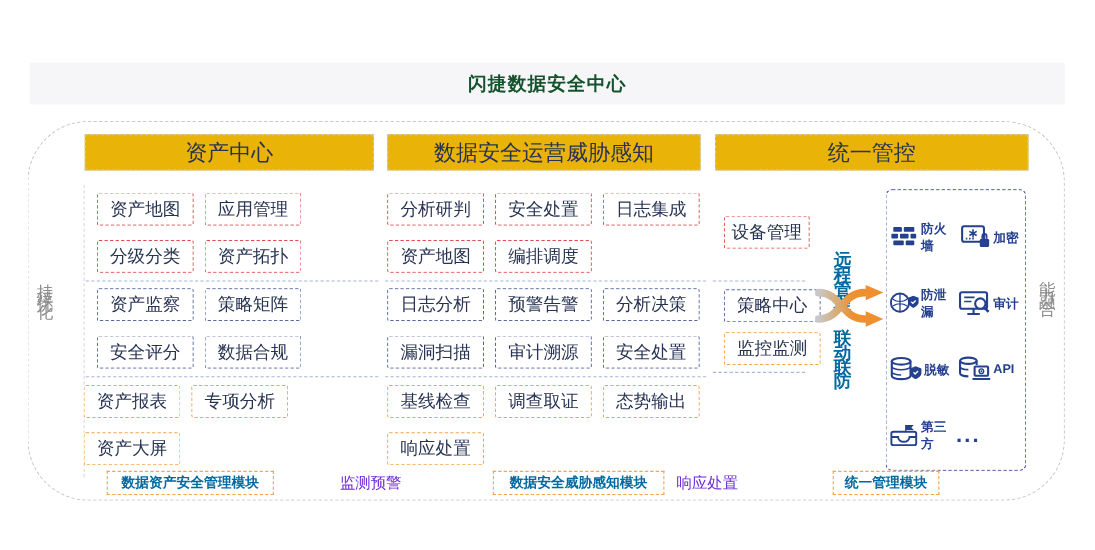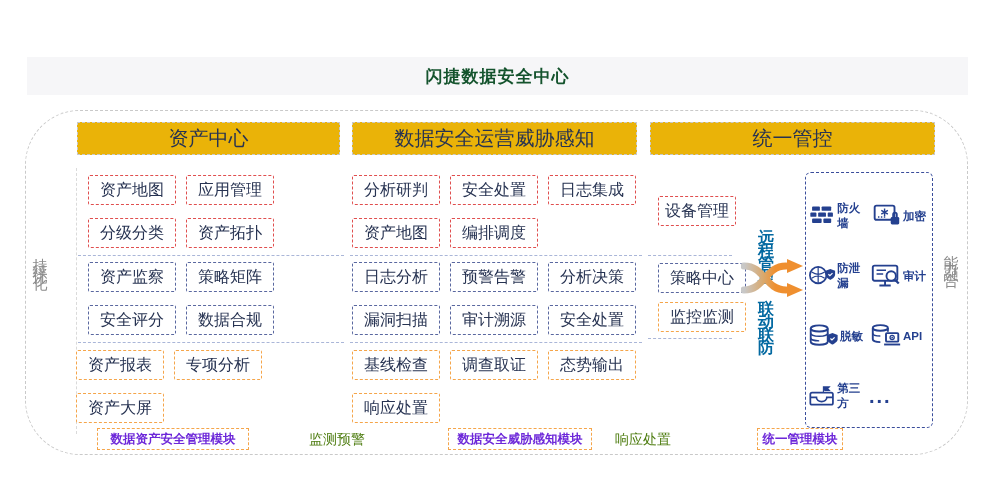--- a/index.html
+++ b/index.html
@@ -35,22 +35,22 @@
   .cap-panel{position:absolute;left:805px;top:172px;width:128px;height:256px;box-sizing:border-box;
              border:1.5px dashed #3a4d9b;border-radius:6px;display:grid;grid-template-columns:1fr 1fr;
              align-content:start;padding-top:15px;row-gap:5px;}
   .cap-cell{display:flex;flex-direction:row;align-items:center;height:55px;}
   .cap-icon{display:block;}
   .cap-label{margin-top:1px;font-size:11.5px;font-weight:bold;color:#24408f;}
   .cap-more{font-size:20px;font-weight:bold;color:#24408f;line-height:30px;letter-spacing:2px;}
   
   .module-tag{position:absolute;top:428px;height:22px;box-sizing:border-box;background:#fff;
               border:1.5px dashed #f5a54a;display:flex;align-items:center;justify-content:center;
-              font-size:12.5px;font-weight:bold;color:#6d28d9;white-space:nowrap;}
-  .phase-label{position:absolute;top:431px;width:100px;text-align:center;font-size:14px;color:#4d7c0f;}
+              font-size:12.5px;font-weight:bold;color:#0369a1;white-space:nowrap;}
+  .phase-label{position:absolute;top:431px;width:100px;text-align:center;font-size:14px;color:#6d28d9;}
 </style>
 </head>
 <body>
 
 <div class="title-band">
   <div class="title">闪捷数据安全中心</div>
 </div>
 
 <div class="outer"></div>
 <div class="vdivider"></div>
@@ -209,15 +209,15 @@
     </svg>
     <span class="cap-label">第三方</span>
   </div>
   <div class="cap-cell">
     <span class="cap-more">...</span>
   </div>
 </div>
 
 <div class="module-tag" style="left:97px;width:152px;">数据资产安全管理模块</div>
 <div class="phase-label" style="left:287px;">监测预警</div>
-<div class="module-tag" style="left:448px;width:144px;">数据安全威胁感知模块</div>
+<div class="module-tag" style="left:448px;width:156px;">数据安全威胁感知模块</div>
 <div class="phase-label" style="left:593px;">响应处置</div>
-<div class="module-tag" style="left:757px;width:86px;">统一管理模块</div>
+<div class="module-tag" style="left:757px;width:97px;">统一管理模块</div>
 
 </body></html>

